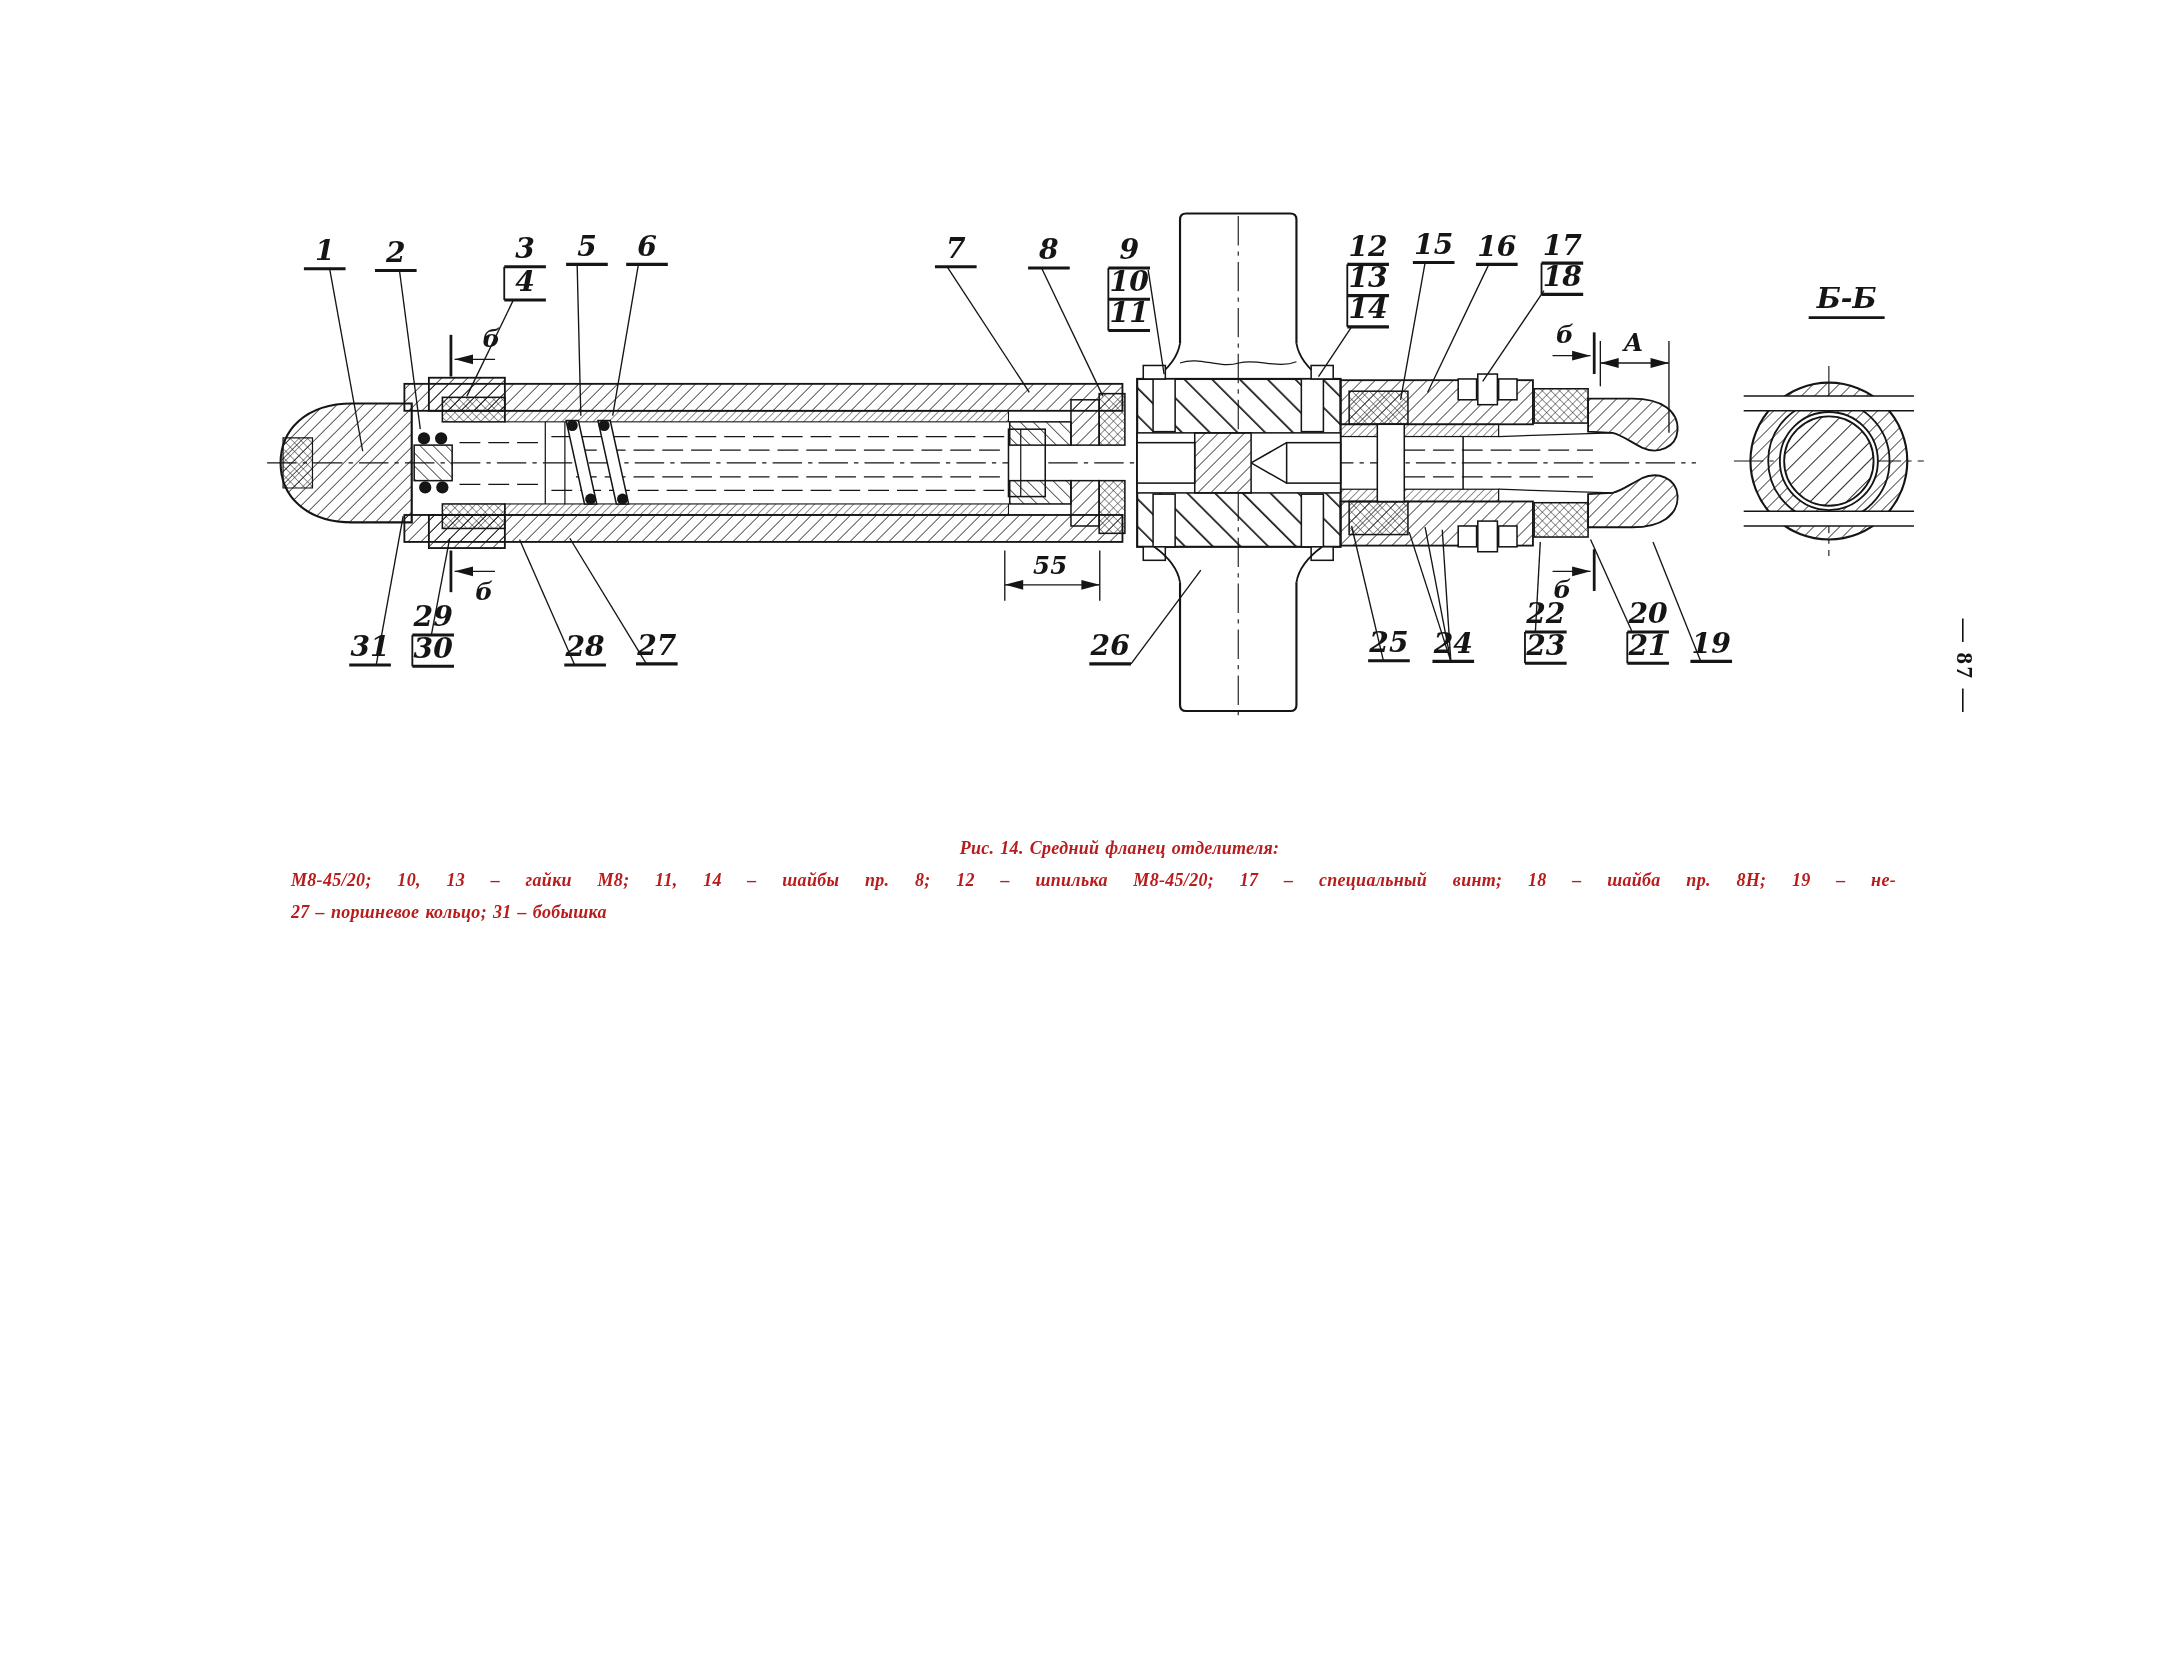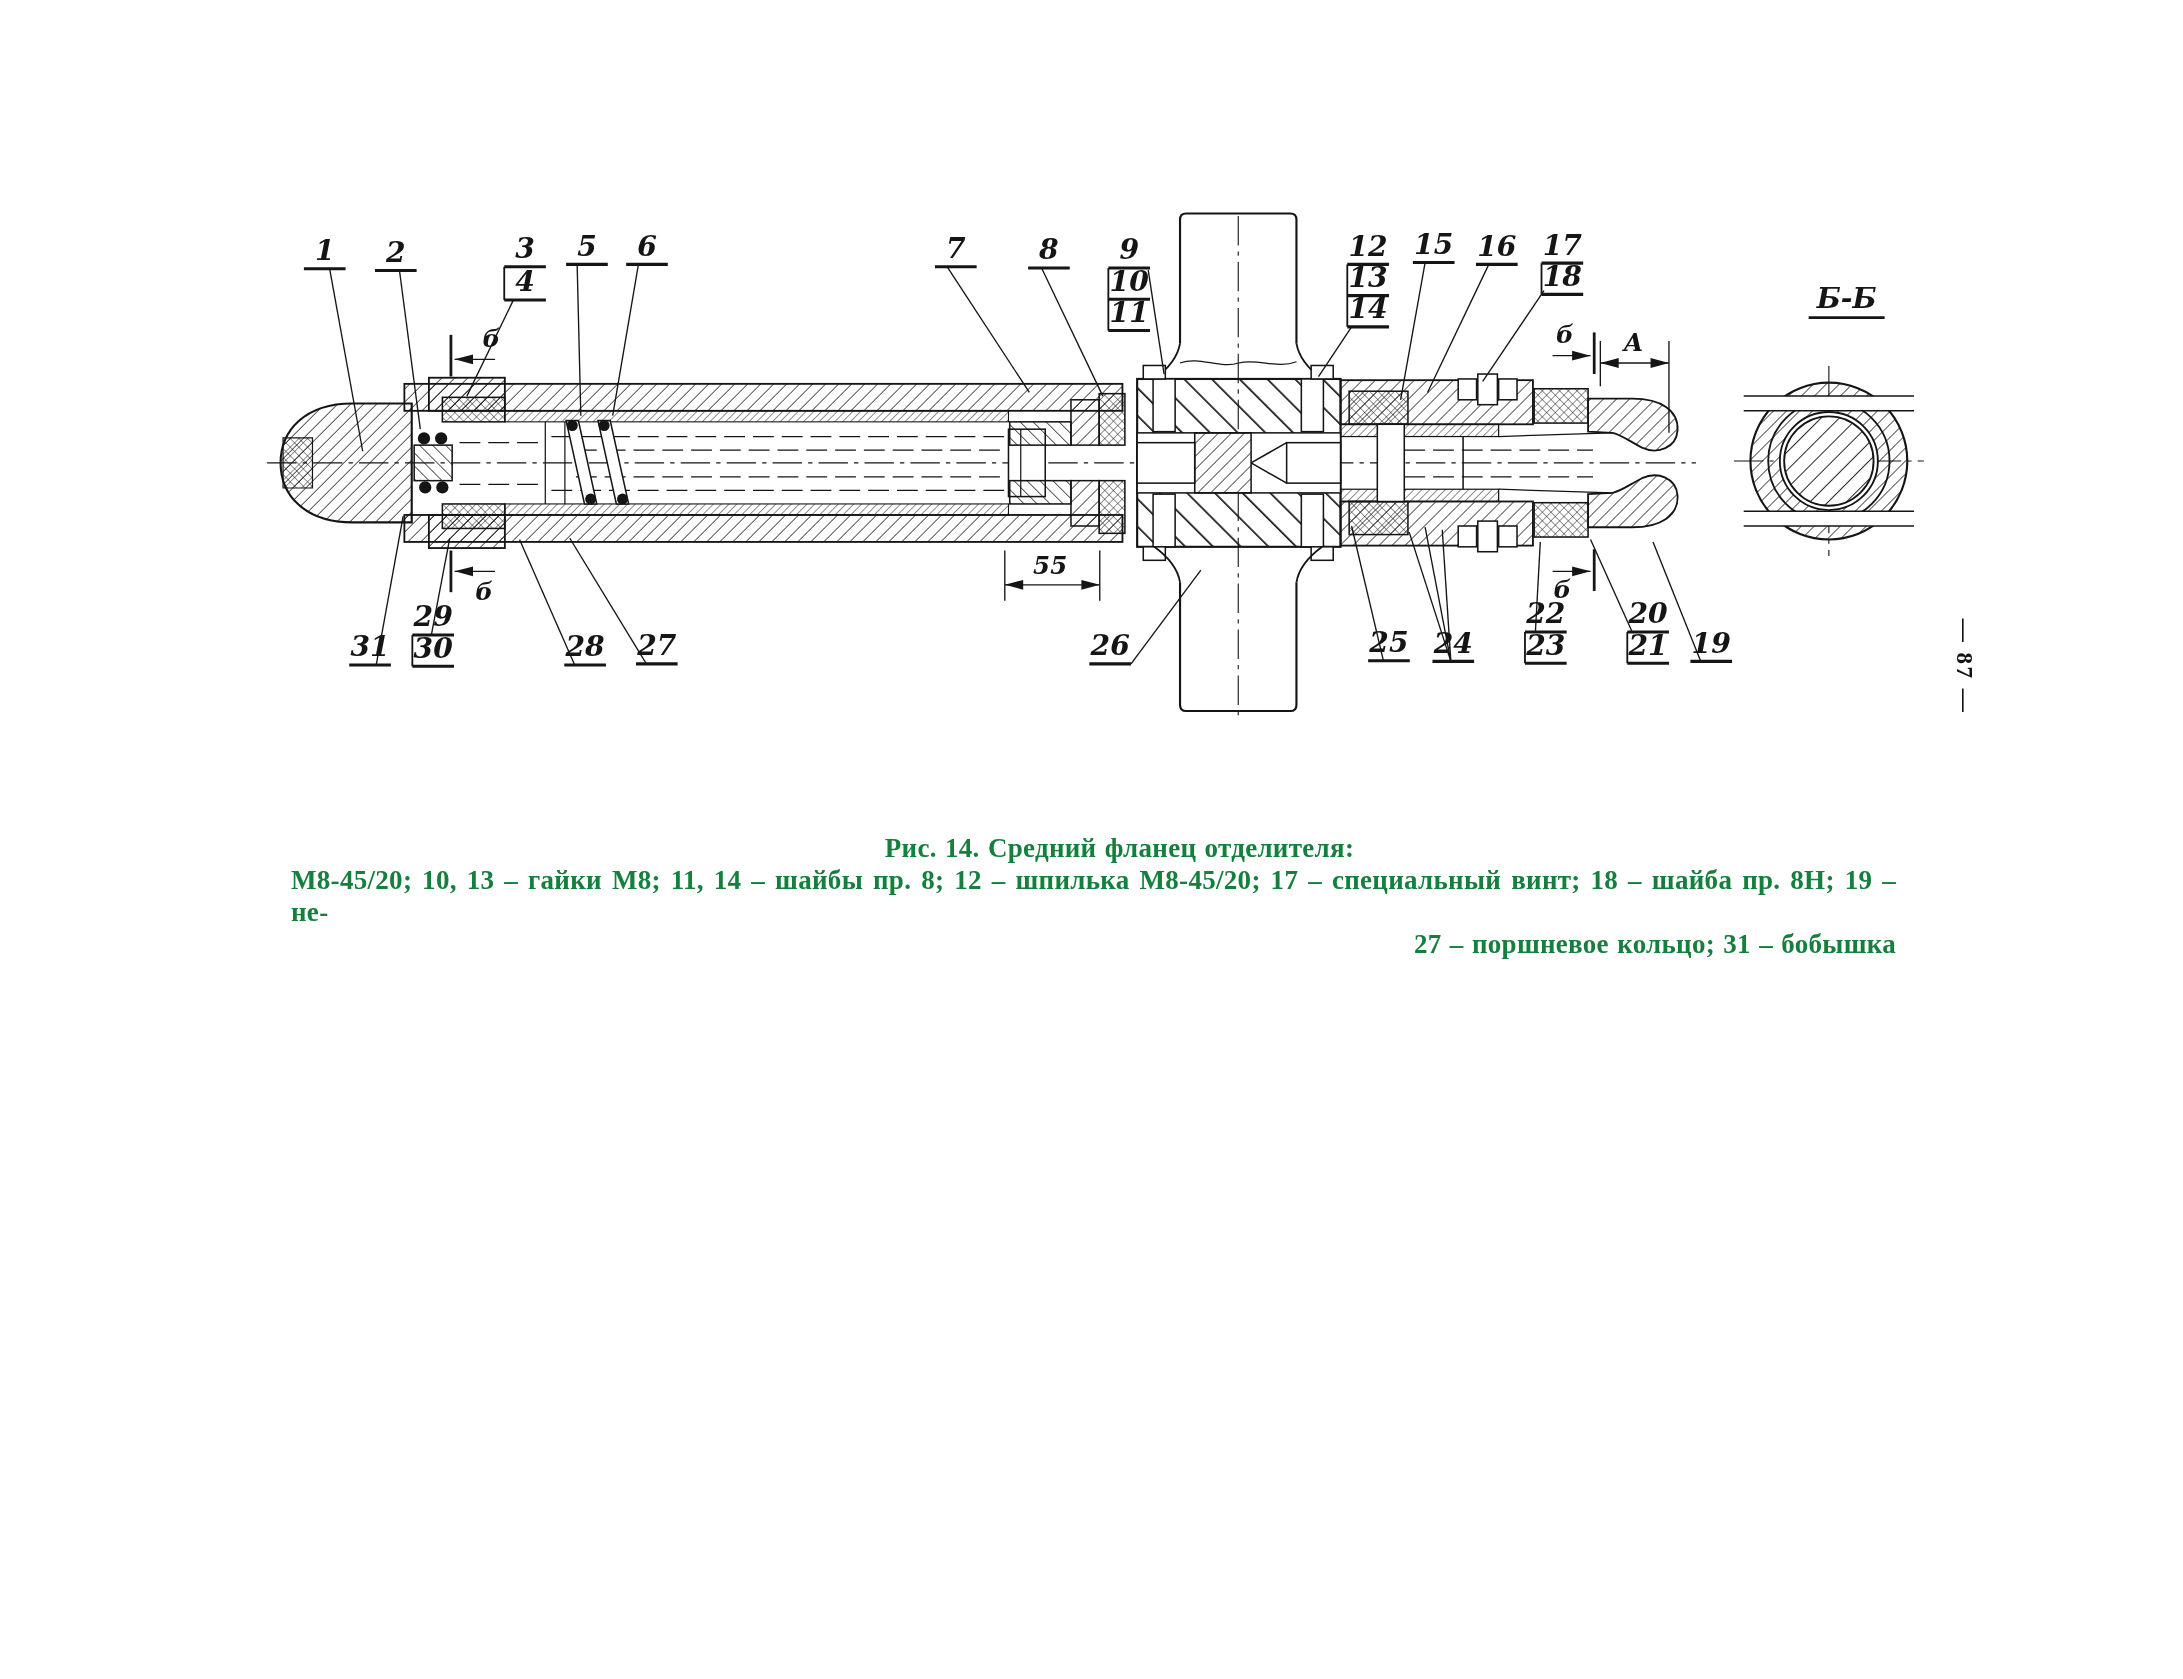--- a/index.html
+++ b/index.html
@@ -18,26 +18,26 @@
   .ul2  {stroke:#151515;stroke-width:4.5;}
   .br   {stroke:#151515;stroke-width:3;}
   .ld   {stroke:#151515;stroke-width:2.2;fill:none;}
   .bar  {stroke:#151515;stroke-width:4.5;}
   .ah   {fill:#151515;stroke:none;}
   .cl   {stroke:#151515;stroke-width:1.8;stroke-dasharray:48 10 7 10;}
   .dash {stroke:#151515;stroke-width:2;stroke-dasharray:34 13;}
   
   .caption{
     position:absolute;left:291px;top:832px;width:1605px;
-    font-size:27px;line-height:32px;font-weight:600;
-    letter-spacing:0.3px;word-spacing:1.2px;color:#15803d;
+    font-size:18px;line-height:32px;font-weight:600;
+    letter-spacing:0.3px;word-spacing:1.2px;color:#b91c1c;font-style:italic;
   }
   .cap-head{text-align:center;margin-left:52px;}
   .cap-line.just{text-align:justify;text-align-last:justify;}
-  .cap-line.center{text-align:right;}
+  .cap-line.center{text-align:left;}
   .pagenum{
     position:absolute;left:1903px;top:648px;width:123px;height:37px;
     display:flex;align-items:center;justify-content:center;
     transform:rotate(90deg);
     font-size:23px;font-weight:600;letter-spacing:2.5px;color:#141414;
   }
 </style>
 </head>
 <body>
 

